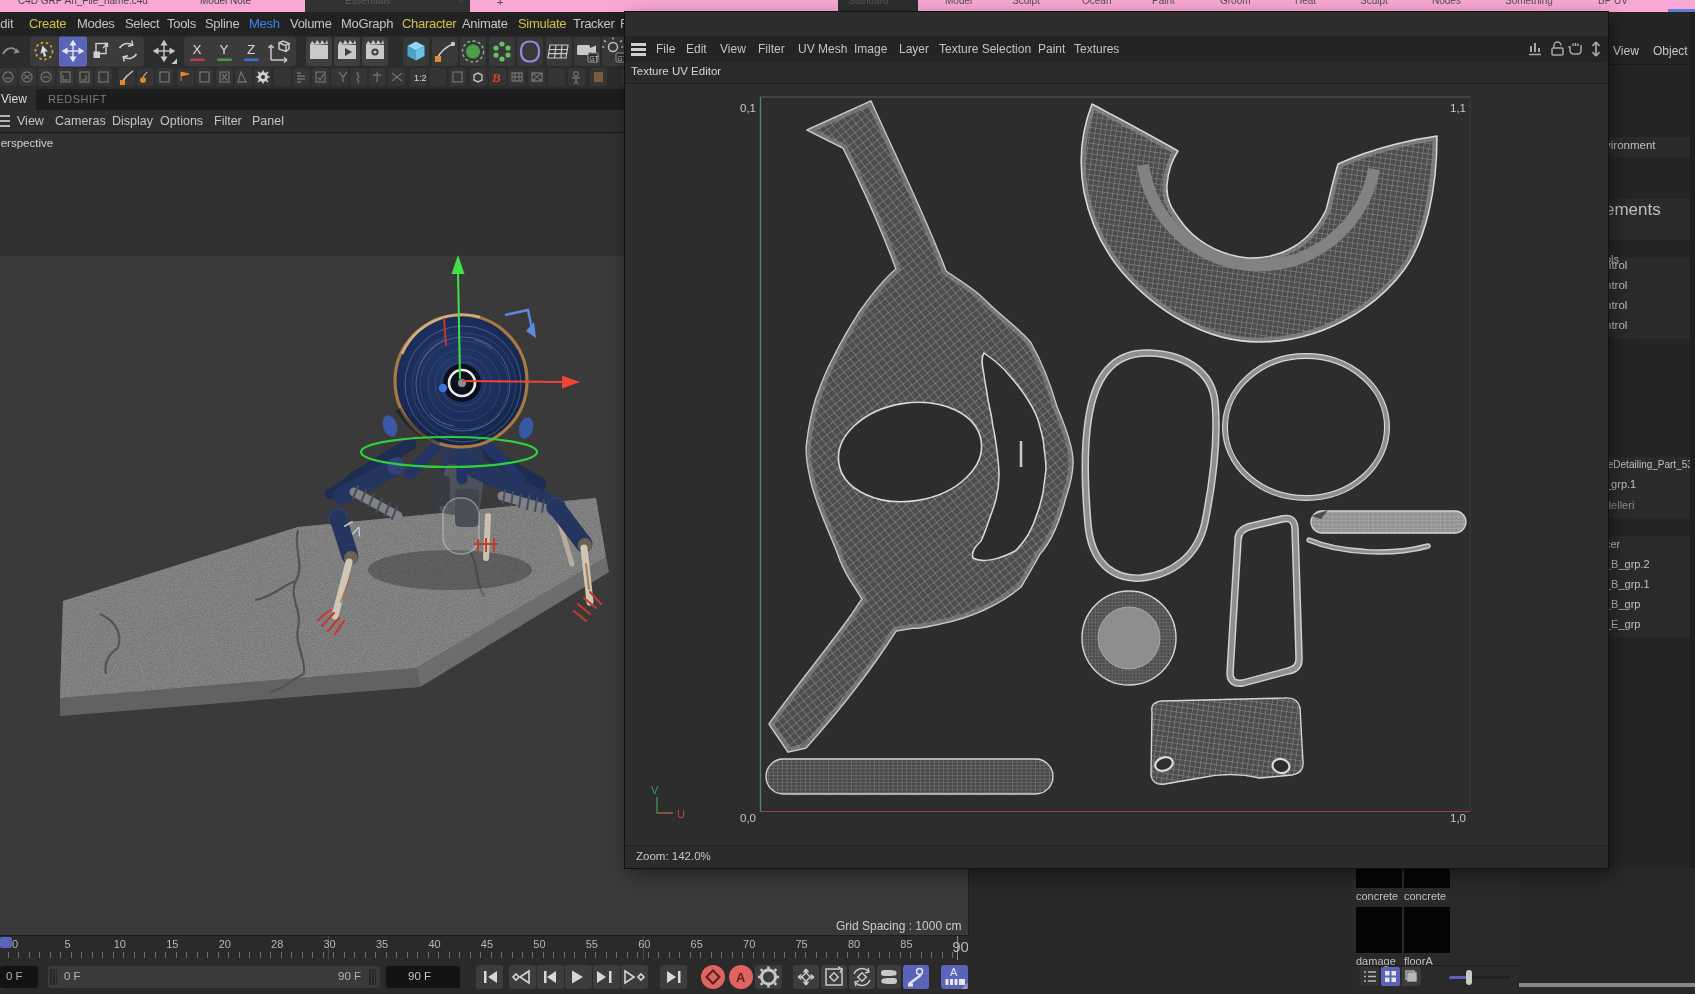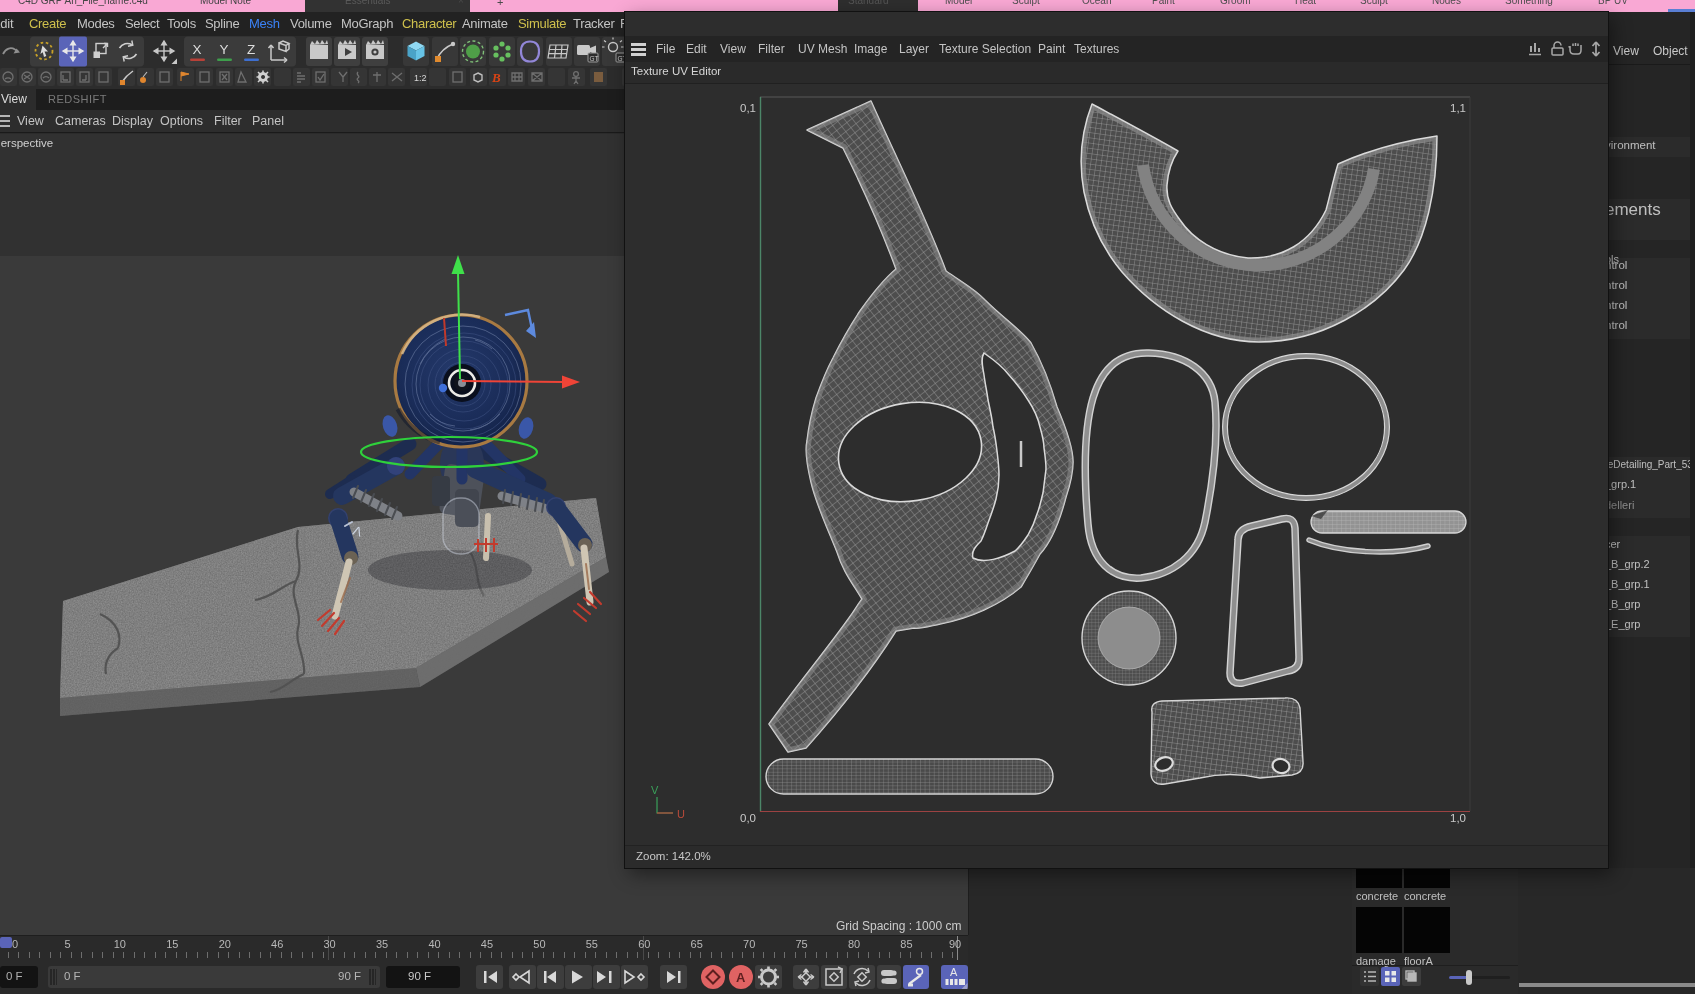--- a/index.html
+++ b/index.html
@@ -421,34 +421,34 @@
     <div class="abs" style="left:643px;top:0;width:1px;height:24px;background:#4a4a4a;"></div>
     <div class="abs" style="left:957px;top:0;width:1px;height:24px;background:#8a8a8a;"></div>
     <div class="abs" style="left:0;top:1px;width:12px;height:11px;background:#5a64b8;border-radius:2px;"></div>
     <div class="abs" style="left:8px;top:16px;width:952px;height:6px;background:repeating-linear-gradient(90deg,#6e6e6e 0 1px,rgba(0,0,0,0) 1px 10.49px);"></div>
     <div id="rulnums">
         <div class="t" style="left:5px;top:2px;width:20px;text-align:center;font-size:11px;color:#b8b8b8;">0</div>
         <div class="t" style="left:57.44px;top:2px;width:20px;text-align:center;font-size:11px;color:#b8b8b8;">5</div>
         <div class="t" style="left:109.88px;top:2px;width:20px;text-align:center;font-size:11px;color:#b8b8b8;">10</div>
         <div class="t" style="left:162.32px;top:2px;width:20px;text-align:center;font-size:11px;color:#b8b8b8;">15</div>
         <div class="t" style="left:214.76px;top:2px;width:20px;text-align:center;font-size:11px;color:#b8b8b8;">20</div>
-        <div class="t" style="left:267.2px;top:2px;width:20px;text-align:center;font-size:11px;color:#b8b8b8;">46</div>
+        <div class="t" style="left:267.2px;top:2px;width:20px;text-align:center;font-size:11px;color:#b8b8b8;">28</div>
         <div class="t" style="left:319.64px;top:2px;width:20px;text-align:center;font-size:11px;color:#b8b8b8;">30</div>
         <div class="t" style="left:372.08px;top:2px;width:20px;text-align:center;font-size:11px;color:#b8b8b8;">35</div>
         <div class="t" style="left:424.52px;top:2px;width:20px;text-align:center;font-size:11px;color:#b8b8b8;">40</div>
         <div class="t" style="left:476.96px;top:2px;width:20px;text-align:center;font-size:11px;color:#b8b8b8;">45</div>
         <div class="t" style="left:529.4px;top:2px;width:20px;text-align:center;font-size:11px;color:#b8b8b8;">50</div>
         <div class="t" style="left:581.8399999999999px;top:2px;width:20px;text-align:center;font-size:11px;color:#b8b8b8;">55</div>
         <div class="t" style="left:634.28px;top:2px;width:20px;text-align:center;font-size:11px;color:#b8b8b8;">60</div>
         <div class="t" style="left:686.72px;top:2px;width:20px;text-align:center;font-size:11px;color:#b8b8b8;">65</div>
         <div class="t" style="left:739.16px;top:2px;width:20px;text-align:center;font-size:11px;color:#b8b8b8;">70</div>
         <div class="t" style="left:791.5999999999999px;top:2px;width:20px;text-align:center;font-size:11px;color:#b8b8b8;">75</div>
         <div class="t" style="left:844.04px;top:2px;width:20px;text-align:center;font-size:11px;color:#b8b8b8;">80</div>
         <div class="t" style="left:896.48px;top:2px;width:20px;text-align:center;font-size:11px;color:#b8b8b8;">85</div>
-        <div class="t" style="left:948.92px;top:2px;width:20px;text-align:left;font-size:11px;color:#b8b8b8;">90</div>
+        <div class="t" style="left:948.92px;top:2px;width:20px;text-align:right;font-size:15px;color:#b8b8b8;">90</div>
       </div>
   </div>
 
   <div class="abs" style="left:0;top:960px;width:968px;height:34px;background:#2a2a2a;" id="transport">
     <div class="abs" style="left:0;top:6px;width:38px;height:22px;background:#131313;border-radius:3px;"></div>
     <div class="t" style="left:6px;top:10px;font-size:11.5px;color:#b0b0b0;">0 F</div>
     <div class="abs" style="left:48px;top:6px;width:332px;height:22px;background:#3a3a3a;border-radius:3px;"></div>
     <div class="t" style="left:64px;top:10px;font-size:11.5px;color:#b5b5b5;">0 F</div>
     <div class="t" style="left:338px;top:10px;font-size:11.5px;color:#b5b5b5;">90 F</div>
     <div class="abs" style="left:50px;top:9px;width:7px;height:16px;background:repeating-linear-gradient(90deg,#262626 0 1.5px,#3a3a3a 1.5px 3px);"></div>

